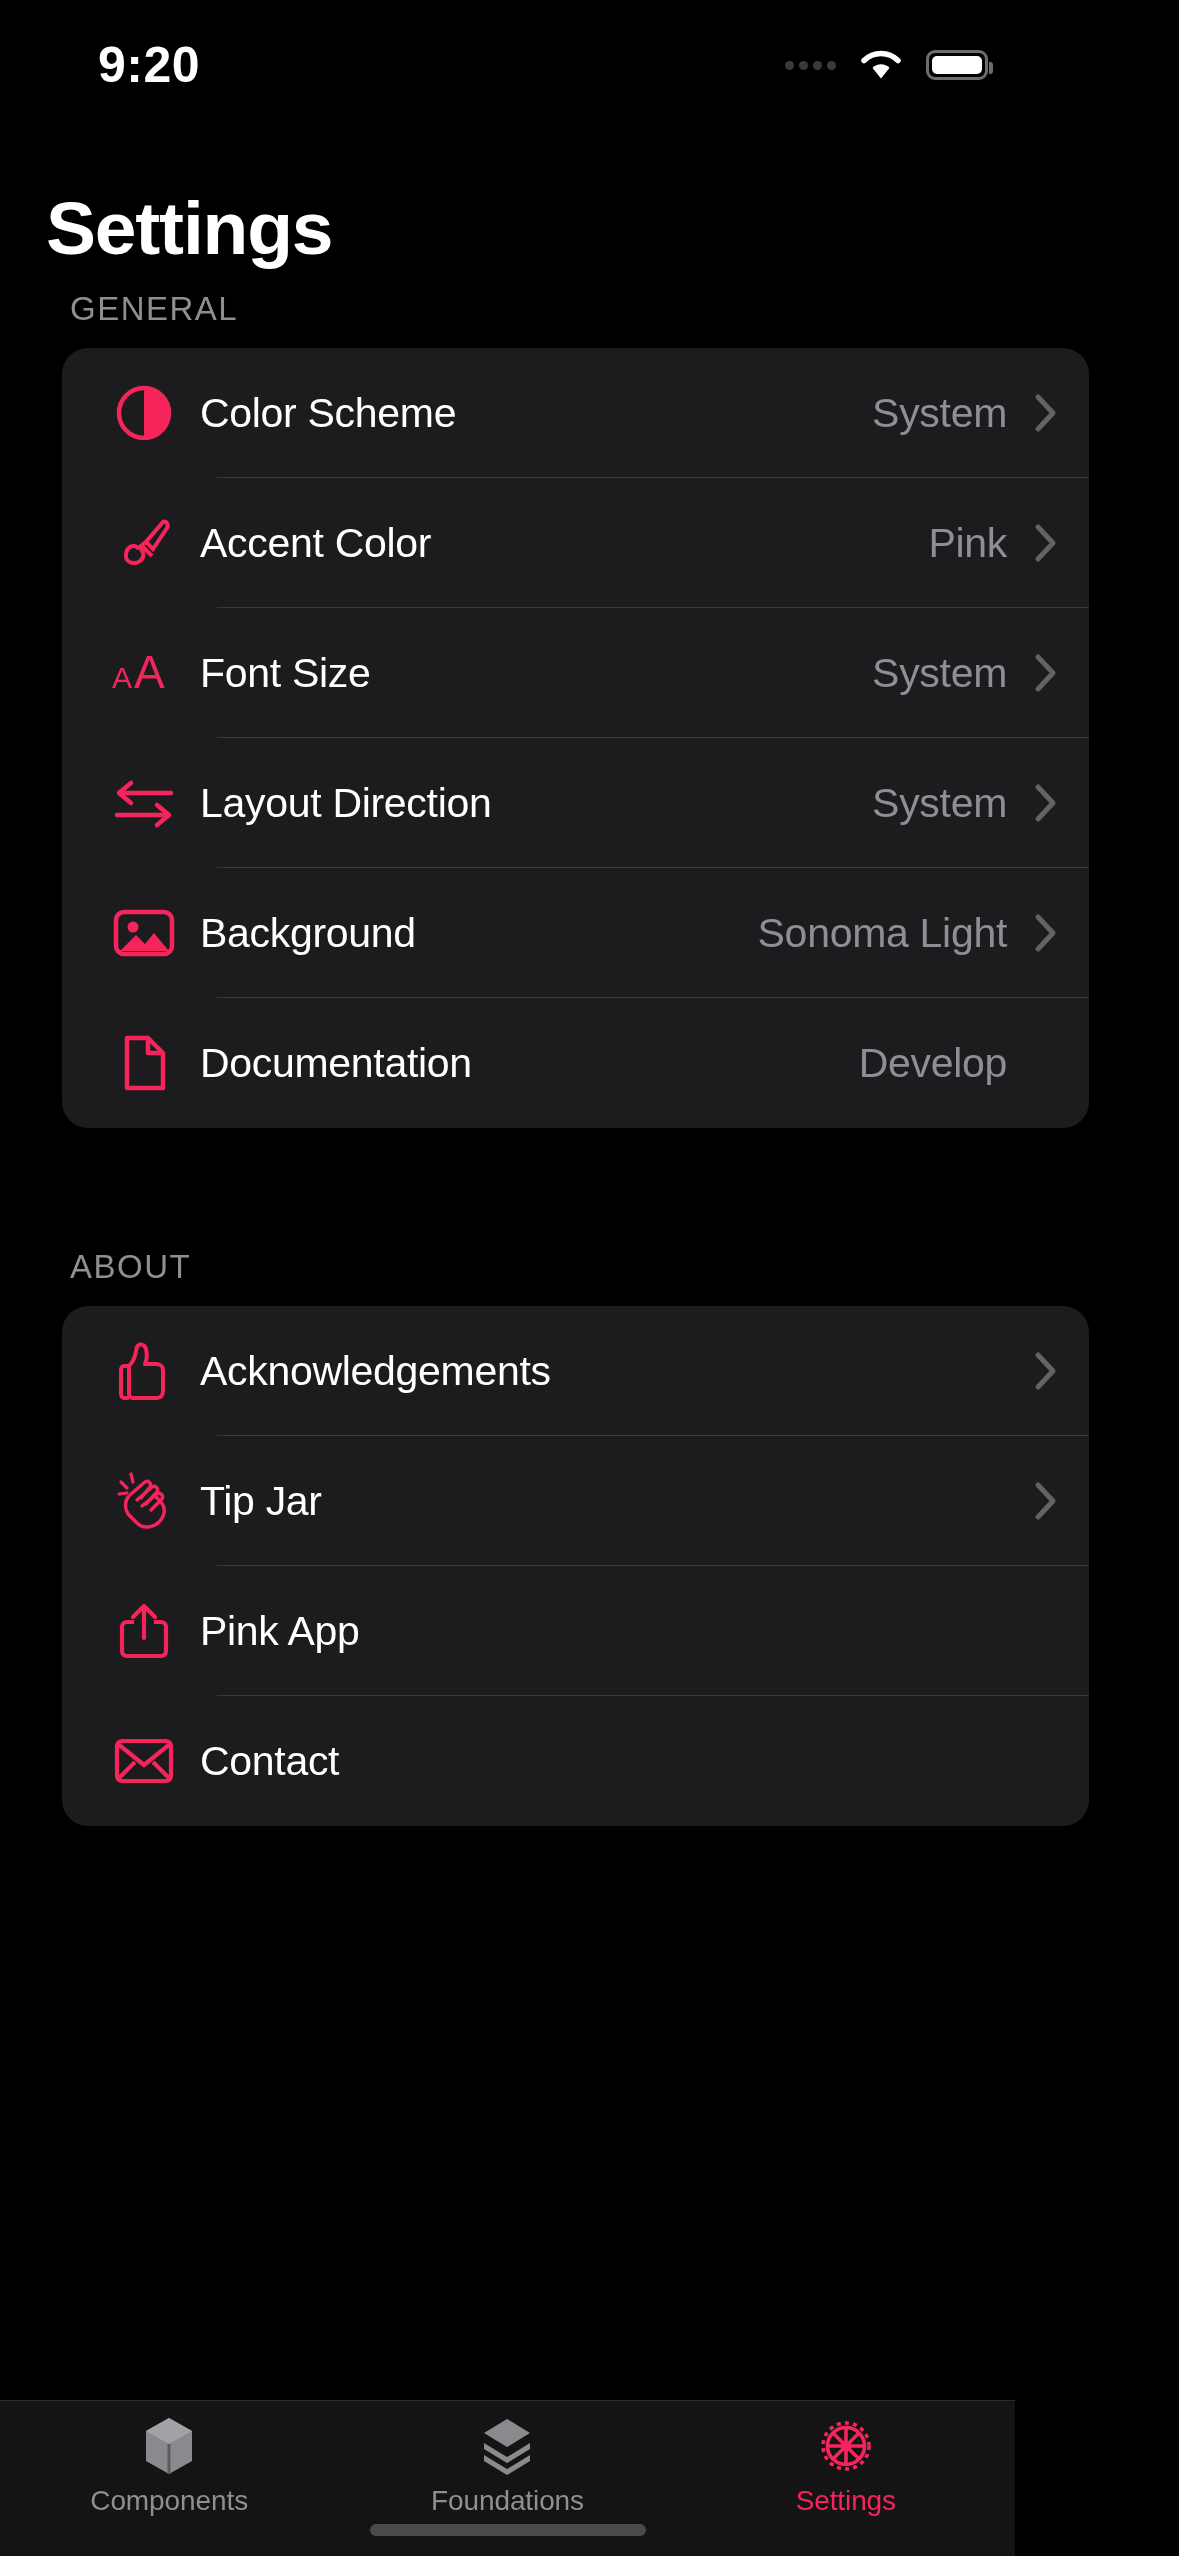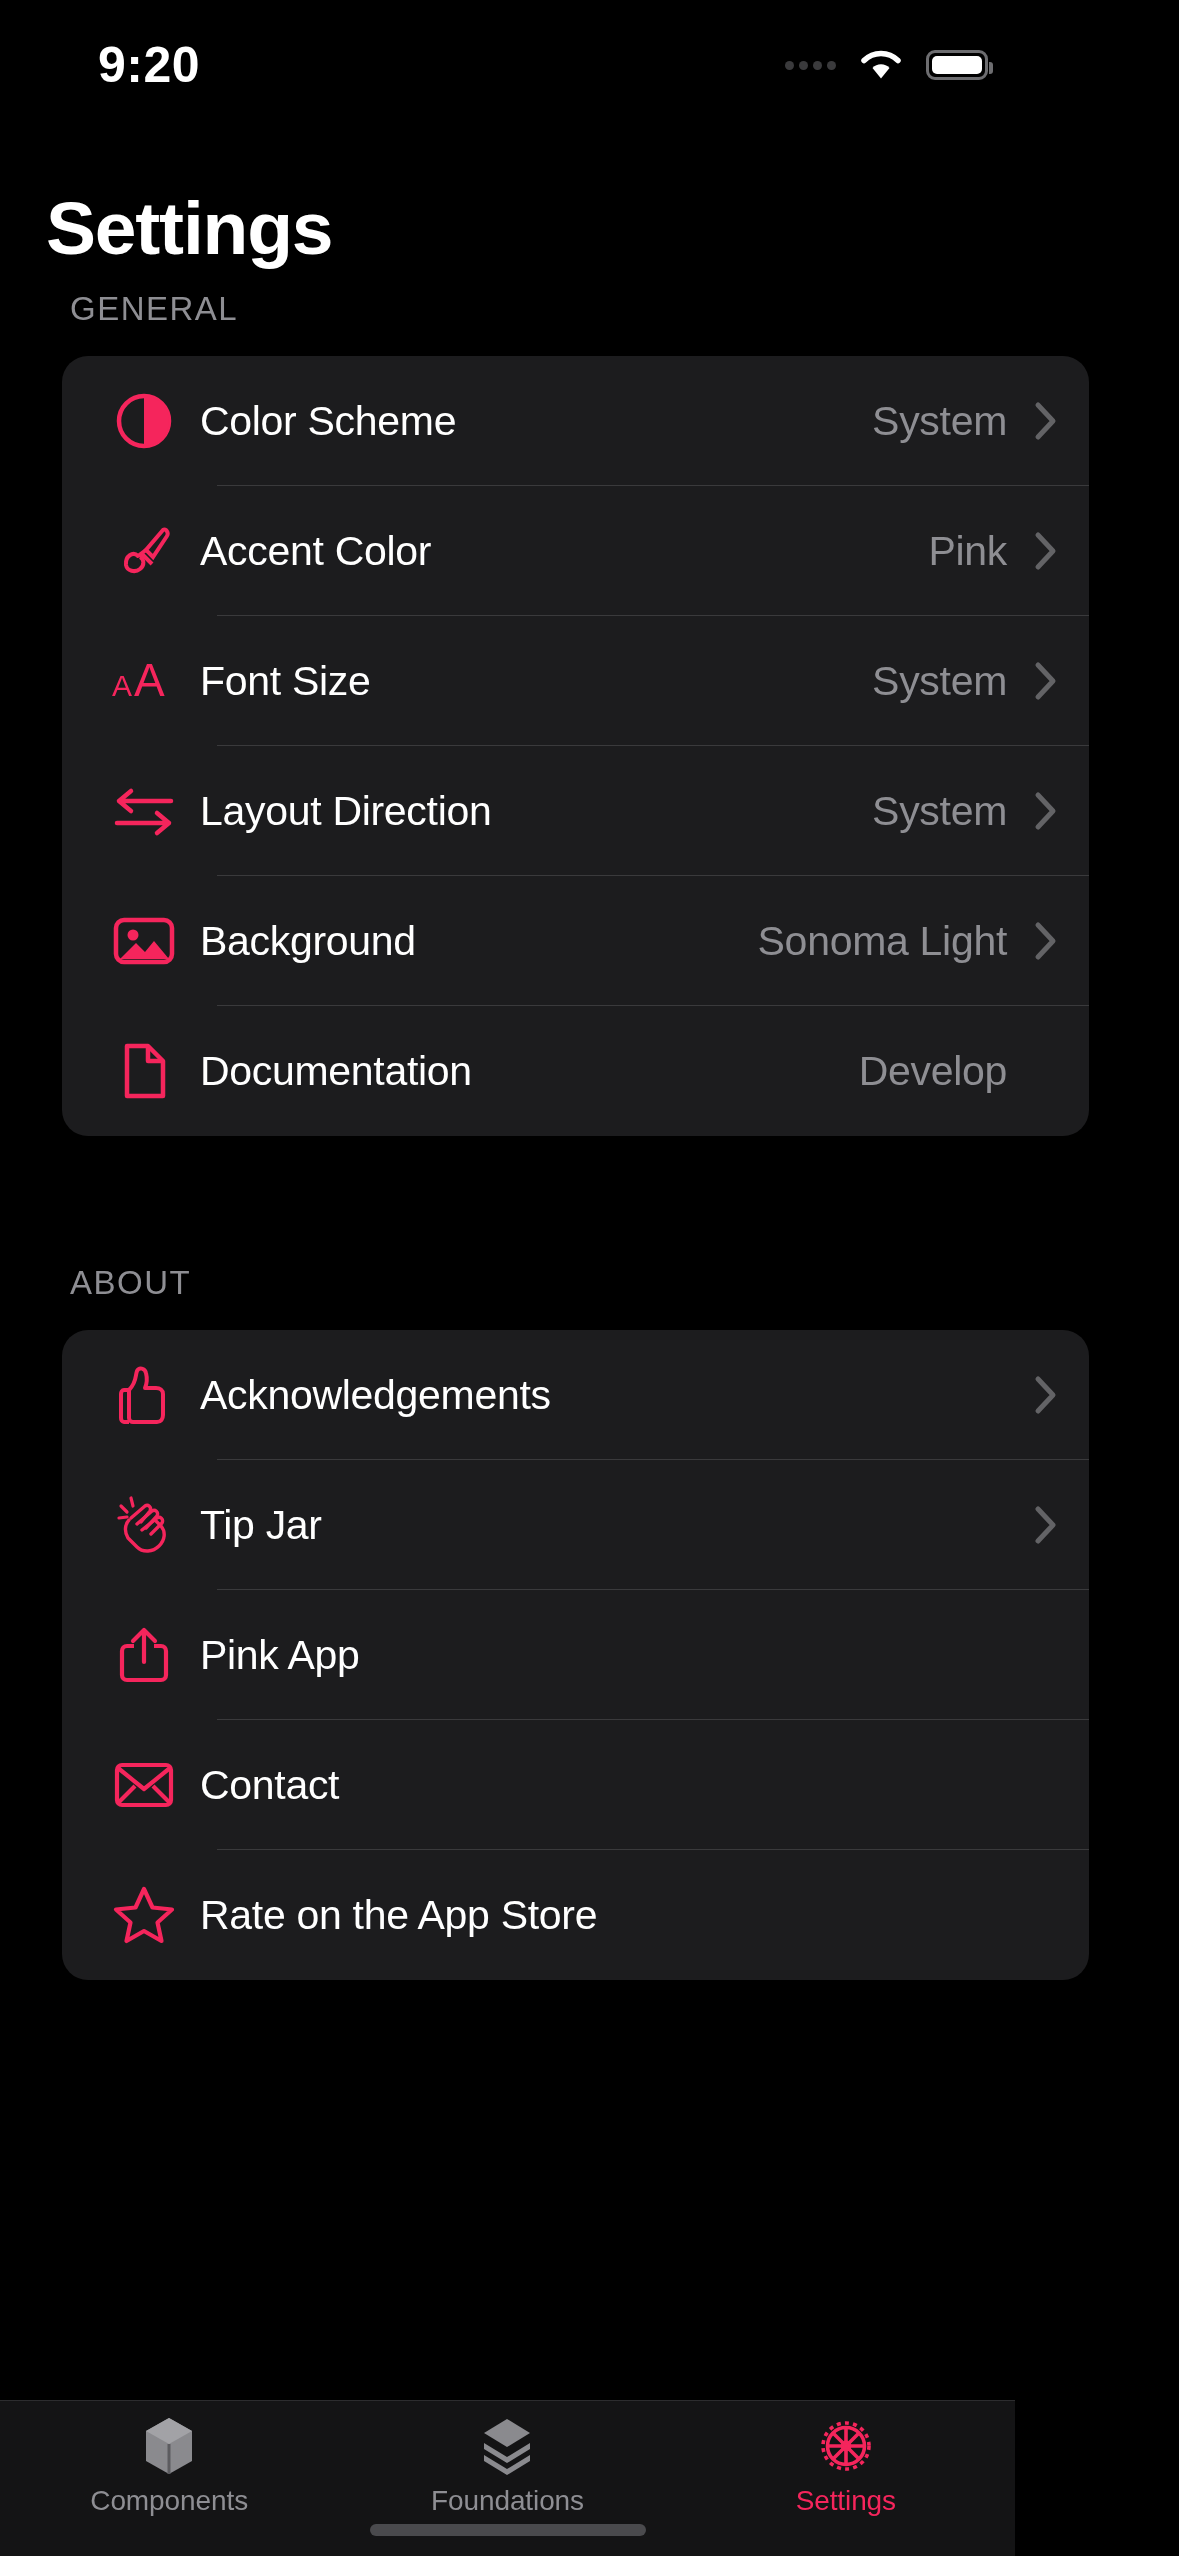--- a/index.html
+++ b/index.html
@@ -41,21 +41,21 @@
     overflow:hidden;
   }
 
   .section-header{
     font-size:33px; color:#8e8e93; letter-spacing:1.5px;
     padding:0 0 20px 70px; text-transform:uppercase;
   }
   .section-header.about{ padding-top:120px; }
 
   .card{
-    margin:8px 62px;
+    margin:0 62px;
     background:#1c1c1e;
     border-radius:26px;
     overflow:hidden;
   }
 
   .row{
     display:flex; align-items:center;
     height:130px;
     padding-left:26px;
     position:relative;
@@ -298,31 +298,20 @@
           <path d="M5 8 L31 29 L57 8" fill="none" stroke="#F5255C" stroke-width="4.2" stroke-linejoin="round"></path>
           <path d="M5 43 L22 26 M57 43 L40 26" fill="none" stroke="#F5255C" stroke-width="4.2"></path>
         </svg>
       </span>
       <span class="row-label">Contact</span>
       <span class="row-value"></span>
       <span class="chev spacer"></span>
       <span class="divider"></span>
     </div>
 
-    <div class="row">
-      <span class="row-icon">
-        <svg width="62" height="60" viewBox="0 0 62 60">
-          <path d="M31 4 L39.5 22.5 L59 24.5 L44.5 37.5 L48.5 56 L31 46 L13.5 56 L17.5 37.5 L3 24.5 L22.5 22.5 Z" fill="none" stroke="#F5255C" stroke-width="4.2" stroke-linejoin="round"></path>
-        </svg>
-      </span>
-      <span class="row-label">Rate on the App Store</span>
-      <span class="row-value"></span>
-      <span class="chev spacer"></span>
-
-    </div>
 
   </div>
 </div>
 
 <div class="tab-bar">
 
   <div class="tab">
     <span class="tab-icon">
       <svg width="58" height="62" viewBox="0 0 58 62">
         <path d="M29 3 L52 16 V46 L29 59 L6 46 V16 Z" fill="#8a8a8e"></path>

